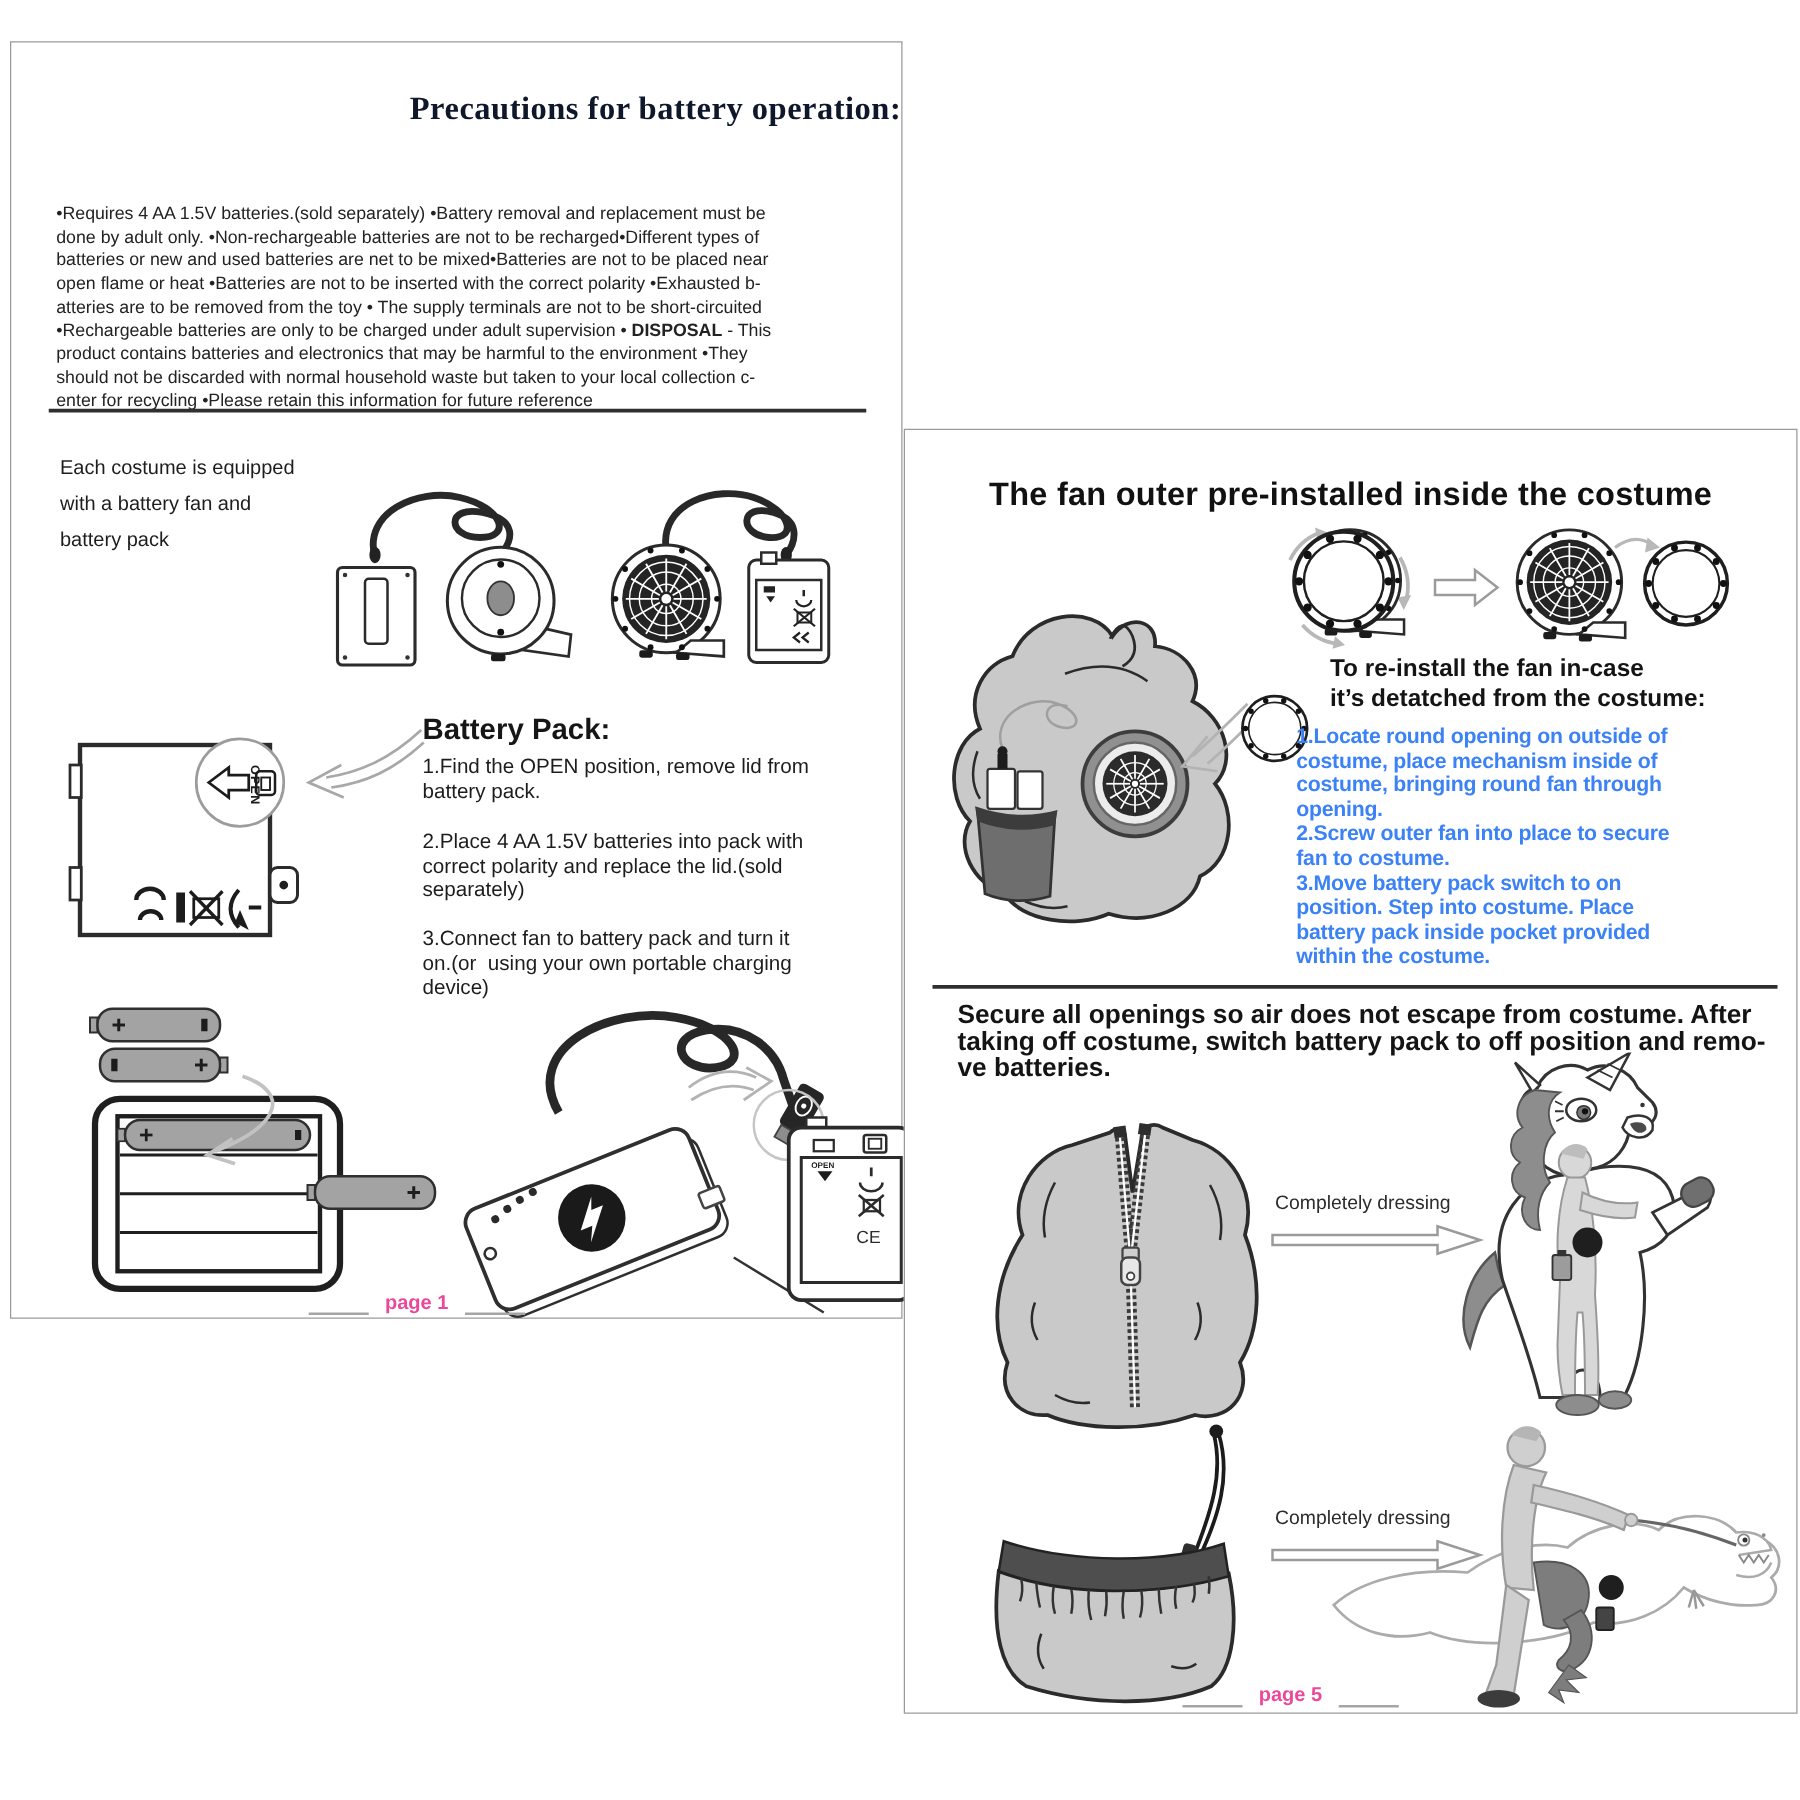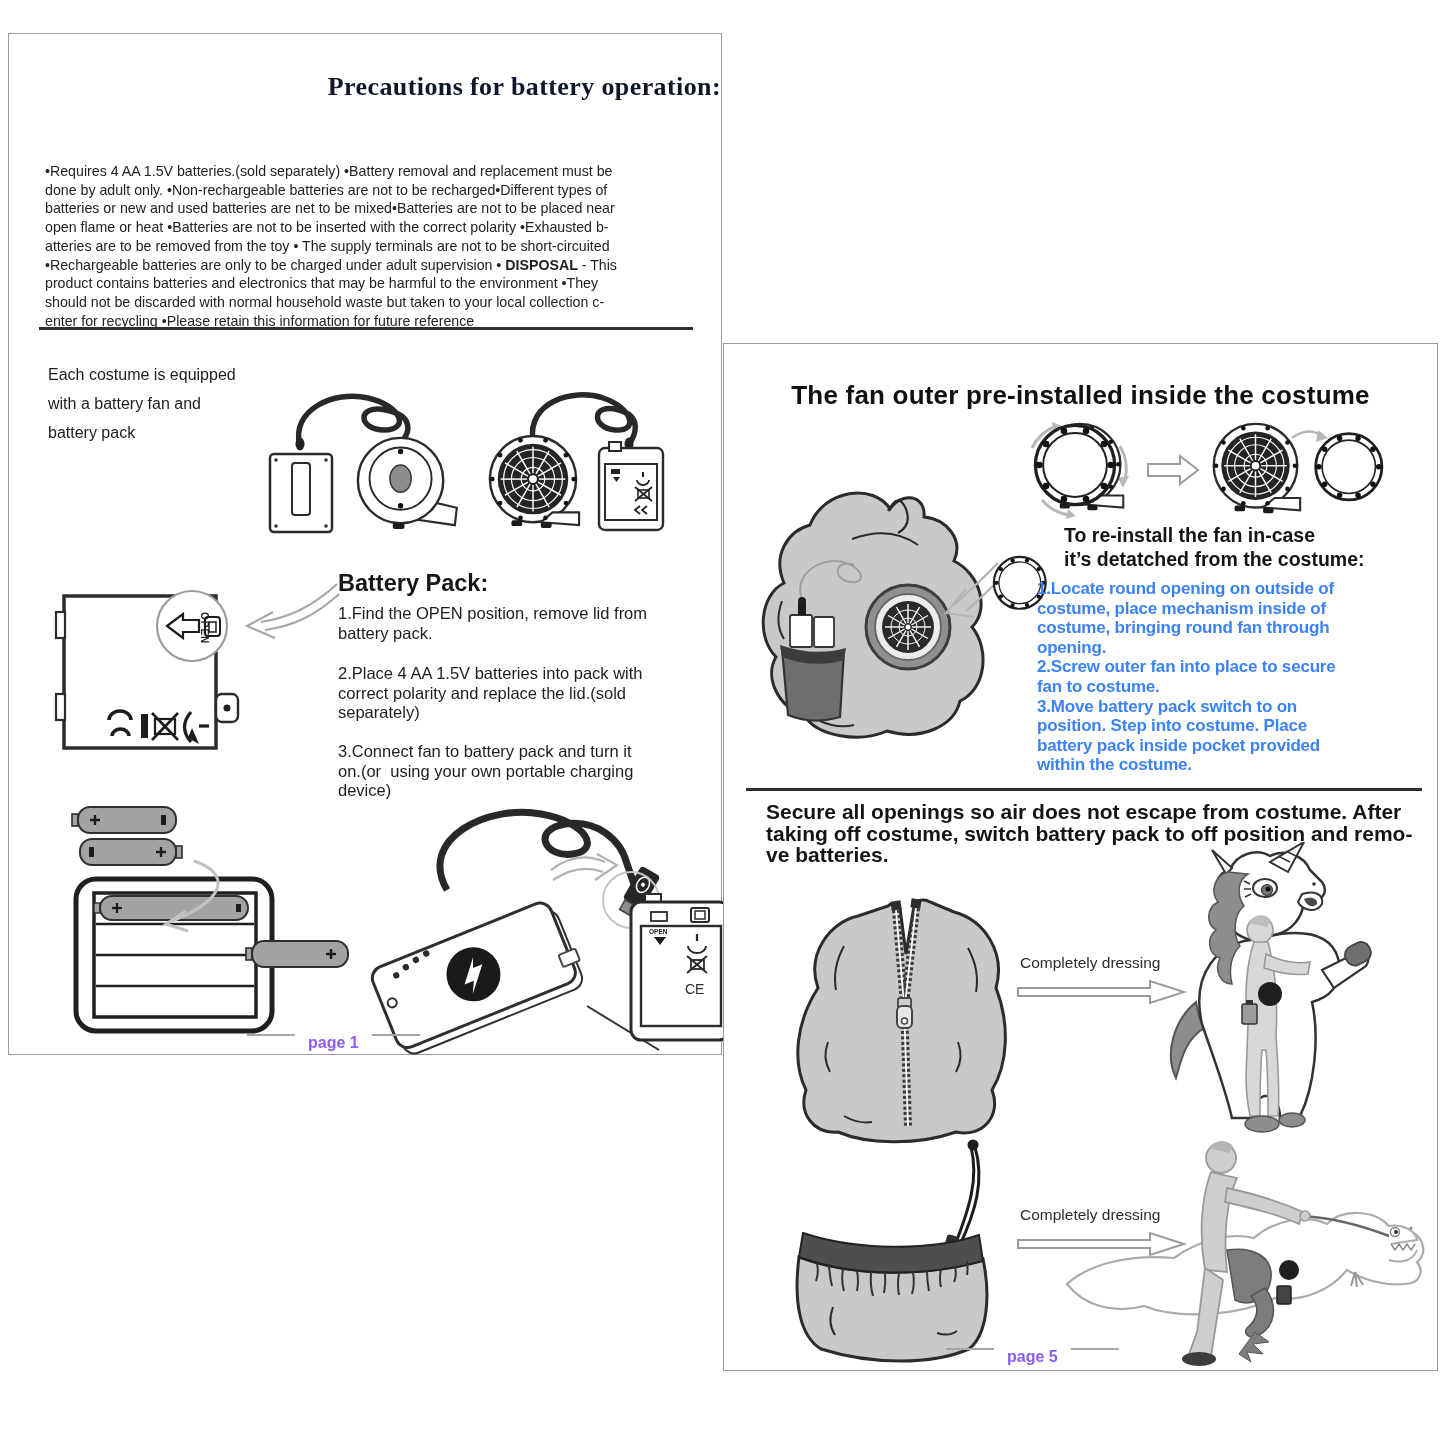--- a/index.html
+++ b/index.html
@@ -14,21 +14,21 @@
         font-size:26px;font-weight:bold;letter-spacing:.4px;color:#0f172a;font-family:Liberation Serif, serif;}
   h1.t2{position:absolute;left:0;top:36px;width:100%;text-align:center;margin:0;
         font-size:26px;font-weight:bold;letter-spacing:.2px;color:#111;}
   .prec{position:absolute;left:36px;top:128px;font-size:14.2px;line-height:18.7px;color:#222;}
   .pl{white-space:nowrap;}
   .hr1{position:absolute;left:30px;top:293px;width:654px;height:3px;background:#2f2f2f;}
   .equip{position:absolute;left:39px;top:326px;font-size:16px;line-height:29px;font-weight:500;color:#1d1d1d;}
   .bp-head{position:absolute;left:329px;top:536px;font-size:23.5px;font-weight:bold;color:#161616;}
   .bp-step{position:absolute;left:329px;font-size:16.5px;line-height:19.6px;font-weight:500;color:#1d1d1d;}
   .st1{top:570px;} .st2{top:630px;} .st3{top:708px;}
-  .pagelab{position:absolute;font-size:16px;font-weight:bold;color:#8b5cf6;display:flex;align-items:flex-start;gap:13px;}
+  .pagelab{position:absolute;font-size:16px;font-weight:bold;color:#ec4899;display:flex;align-items:flex-end;gap:13px;}
   .pagelab .dash{display:inline-block;width:48px;height:0;border-top:2px solid #a5a5a5;}
   .pl1{left:238px;top:1000px;} .pl2{left:222px;top:1004px;}
   .re-head{position:absolute;left:340px;top:180px;font-size:19.5px;line-height:23.5px;font-weight:bold;color:#141414;}
   .re-steps{position:absolute;left:313px;top:235px;font-size:17px;line-height:19.6px;font-weight:bold;
             letter-spacing:-.2px;color:#3b82f6;}
   .hr2{position:absolute;left:22px;top:444px;width:676px;height:3px;background:#2f2f2f;}
   .secure{position:absolute;left:42px;top:457px;font-size:21px;line-height:21.5px;font-weight:bold;color:#141414;}
   .dress{position:absolute;font-size:15.5px;font-weight:500;color:#2c2c2c;white-space:nowrap;}
   .d1{left:296px;top:610px;} .d2{left:296px;top:862px;}
   .darrow{position:absolute;} .da1{left:292px;top:634px;} .da2{left:292px;top:886px;}

